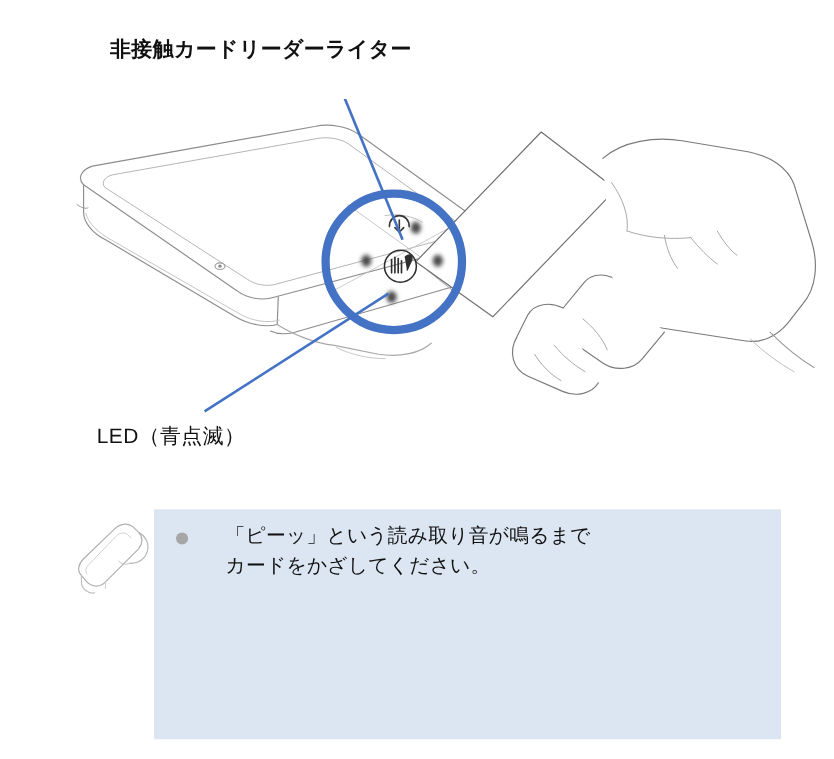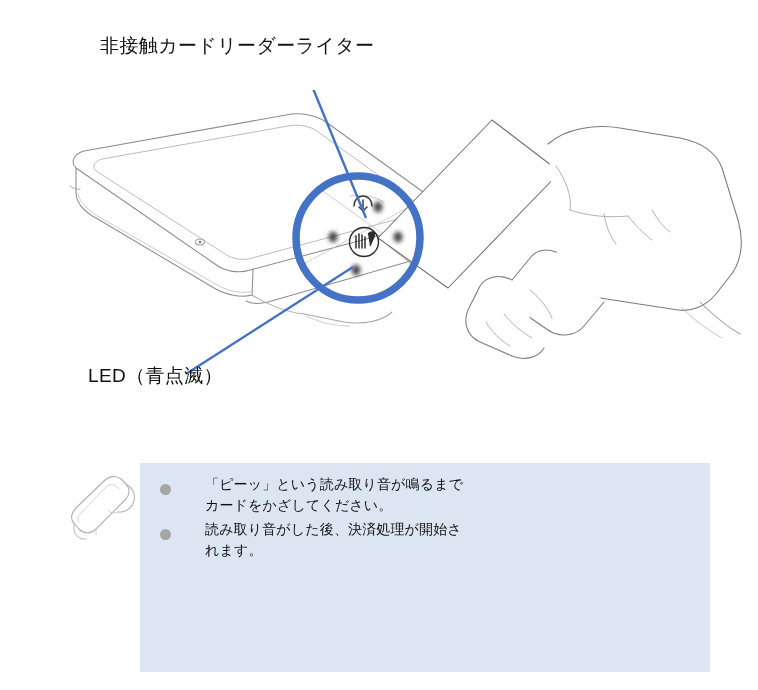--- a/index.html
+++ b/index.html
@@ -25,22 +25,22 @@
 
   
   .callout-label {
     position: absolute;
     font-size: 19px;
     line-height: 1.35;
     letter-spacing: 0.02em;
     white-space: nowrap;
     color: #111111;
   }
-  #label-reader { left: 100px; top: 33px; }
-  #label-led    { left: 88px;  top: 363px; text-align: right; }
+  #label-reader { left: 100px; top: 33px; font-weight: bold; }
+  #label-led    { left: 88px;  top: 385px; text-align: right; }
 
   
   #illustration {
     position: absolute;
     left: 0;
     top: 90px;
     width: 758px;
     height: 330px;
   }
 
@@ -82,21 +82,21 @@
     width: 11px;
     height: 11px;
     border-radius: 50%;
     background: #a6a6a6;
     margin: 10px 0 0 20px;
   }
   .note-text {
     flex: 1 1 auto;
     margin-left: 34px;
     padding-right: 10px;
-    font-size: 14px;
+    font-size: 18px;
     line-height: 1.52;
     letter-spacing: 0.01em;
     color: #111111;
     white-space: pre-line;
   }
 </style>
 </head>
 <body>
 
 <div class="page">
@@ -227,22 +227,17 @@
       <path d="M44 62 L44 68" stroke="#c9c9c9" stroke-width="0.9"></path>
     </svg>
 
     <div id="note-box">
       <ul class="note-list">
         <li class="note-item">
           <span class="note-bullet"></span>
           <span class="note-text">「ピーッ」という読み取り音が鳴るまで
 カードをかざしてください。</span>
         </li>
-        <li class="note-item">
-          <span class="note-bullet"></span>
-          <span class="note-text">読み取り音がした後、決済処理が開始さ
-れます。</span>
-        </li>
       </ul>
     </div>
   </div>
 
 </div>
 
 </body></html>

